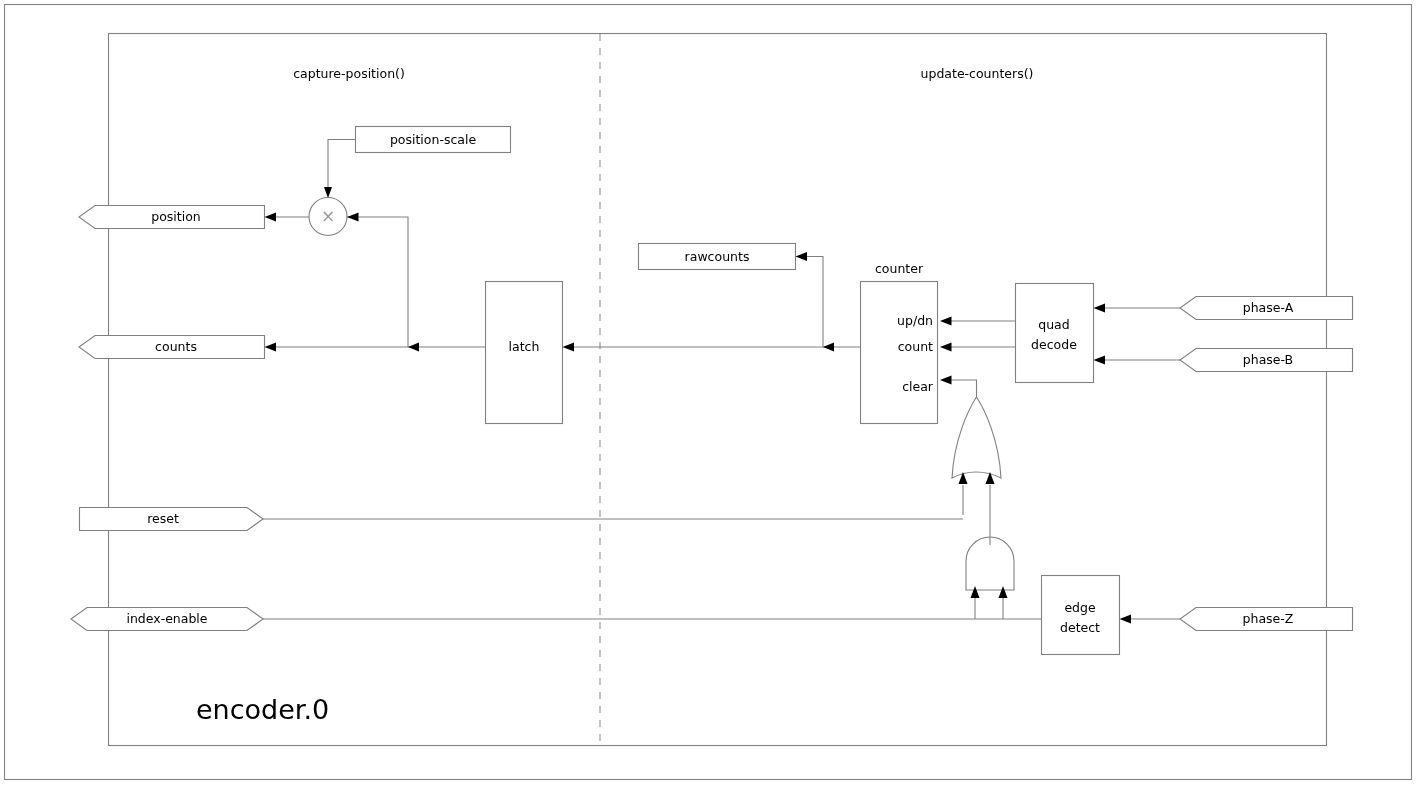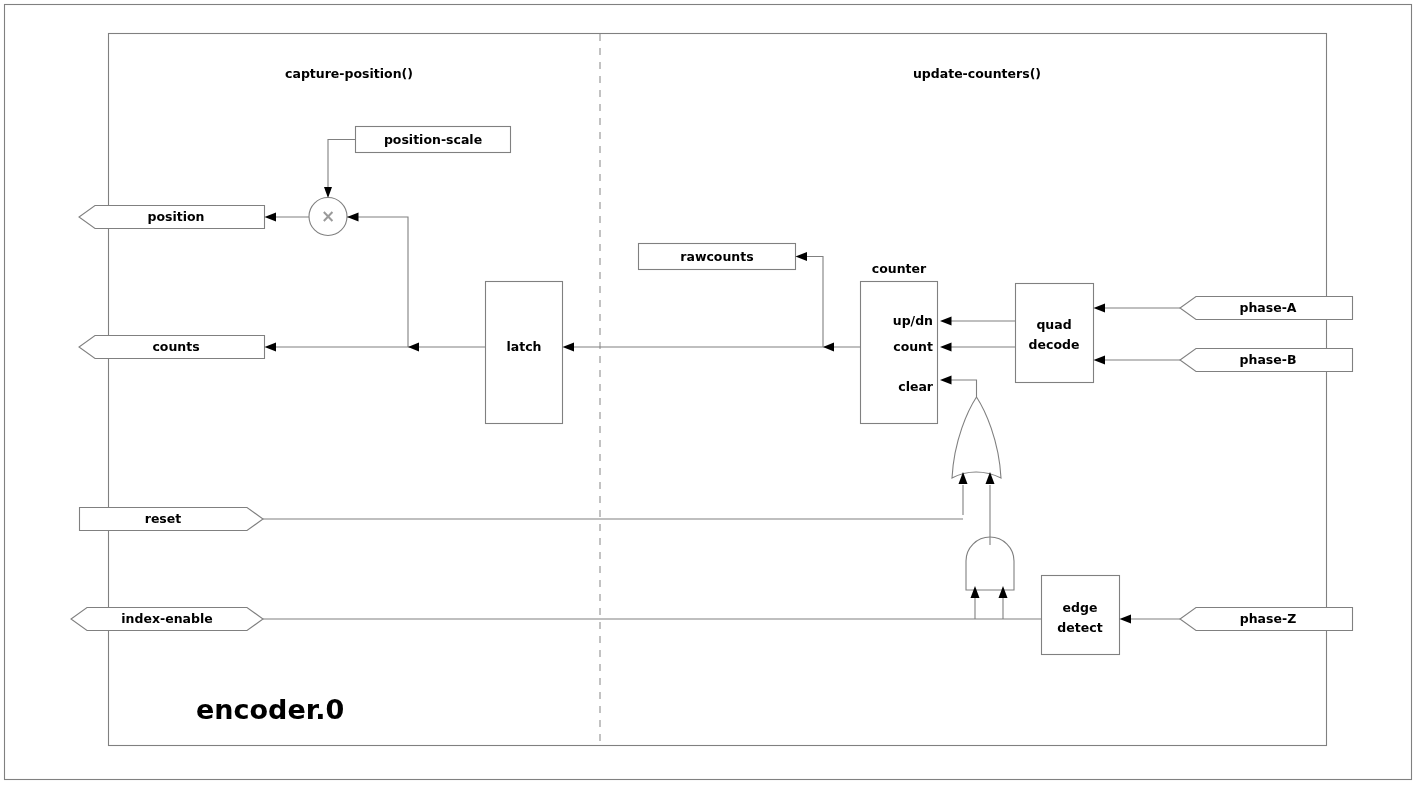--- a/index.html
+++ b/index.html
@@ -10,21 +10,20 @@
   }
   body {
     font-family: "DejaVu Sans", "Liberation Sans", sans-serif;
   }
   #canvas {
     position: relative;
     width: 1416px;
     height: 785px;
     background: #ffffff;
     overflow: hidden;
-    font-weight: bold;
   }
   svg.diagram {
     position: absolute;
     left: 0;
     top: 0;
     width: 1416px;
     height: 785px;
   }
   .stroke-thin {
     fill: none;

